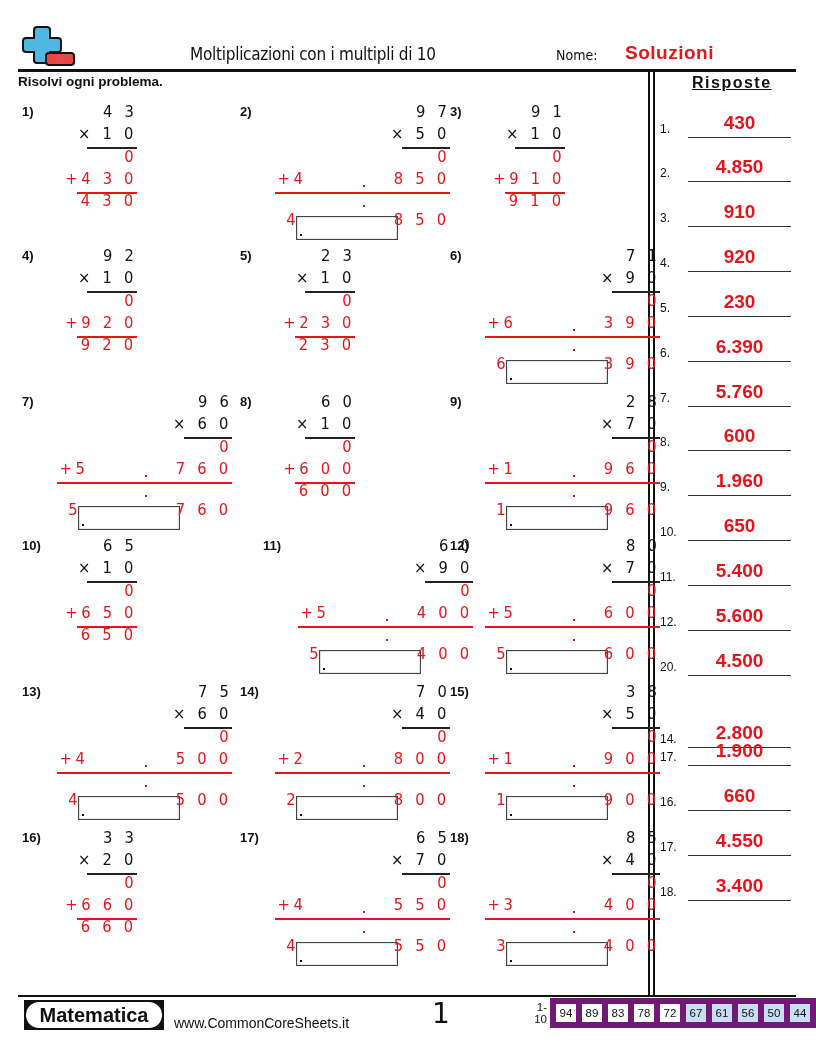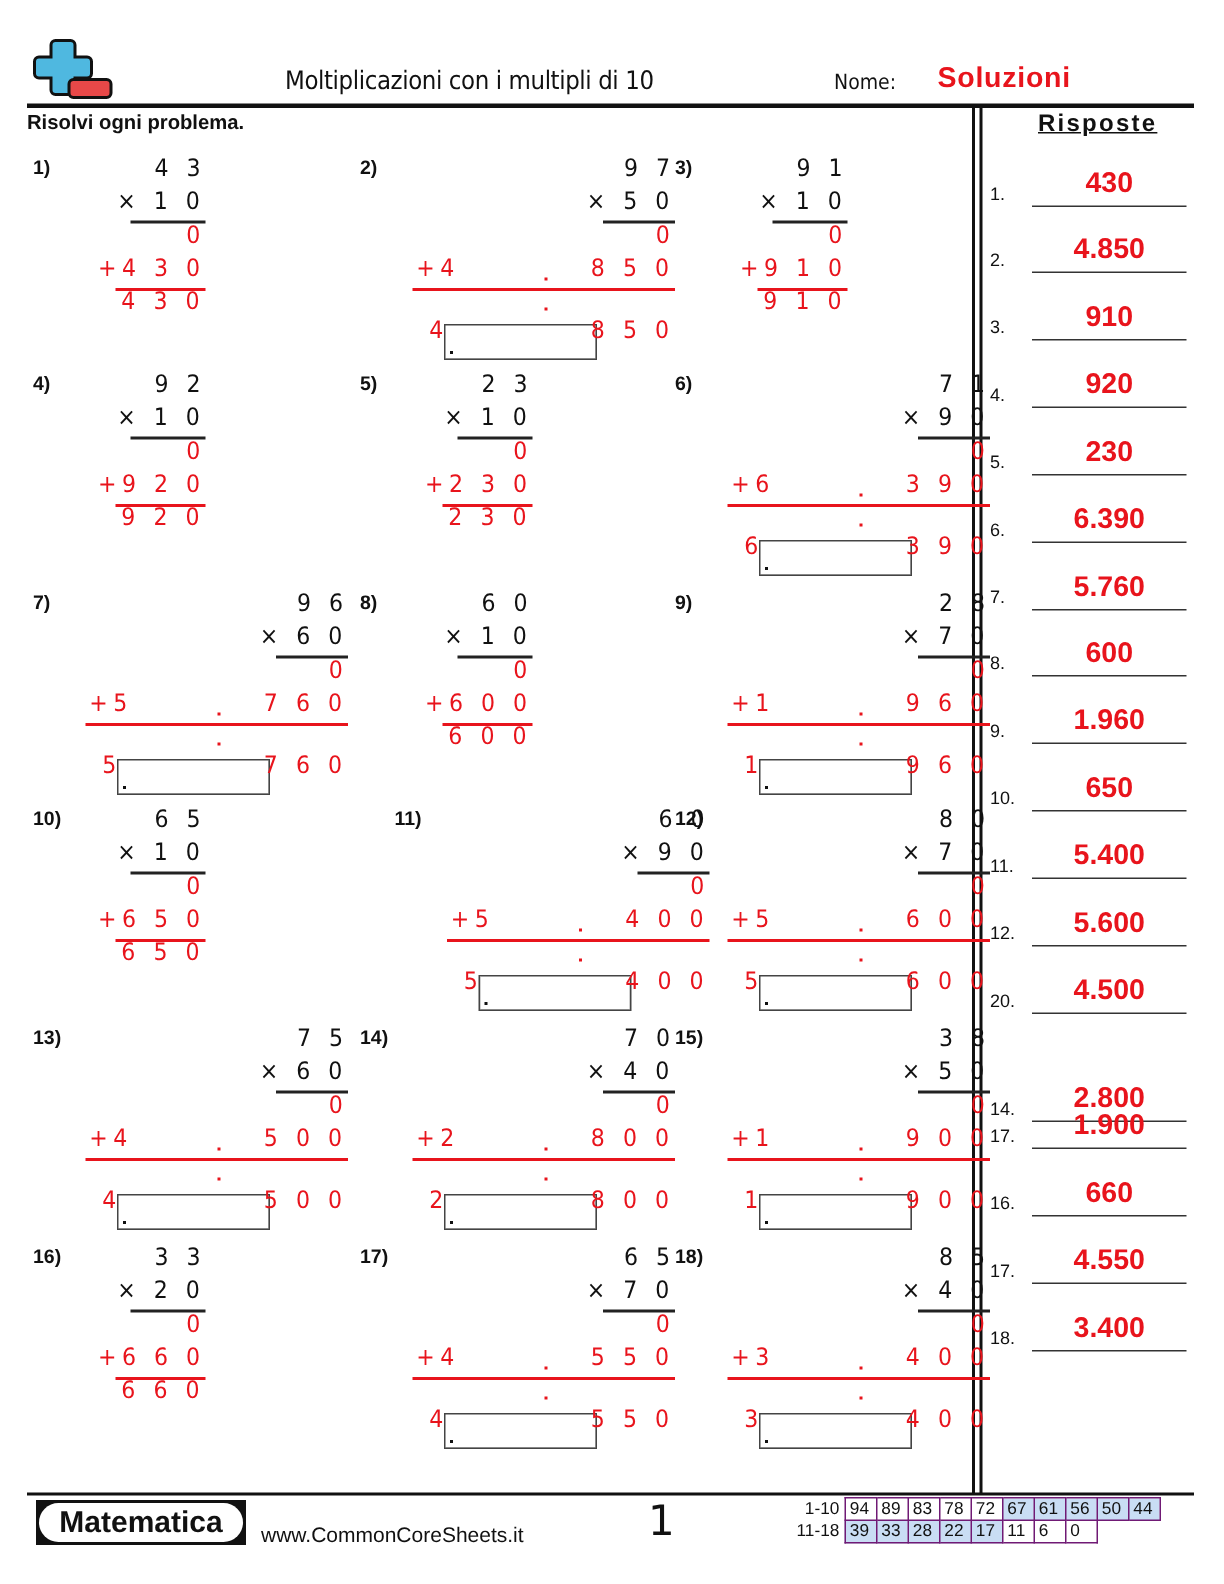--- a/index.html
+++ b/index.html
@@ -28,21 +28,21 @@
   .box { position:absolute; border:1px solid #444; height:22px; box-shadow:0 0 0 0.3px #999 inset; }
   .box-dot { position:absolute; left:3px; bottom:3px; width:2px; height:2px; background:#111; }
   .dot { position:absolute; width:2px; height:2px; background:#e8141c; }
 
   .foot-rule { left:18px; top:995px; width:778px; height:1.5px; background:#111; }
   .brand { left:24px; top:1000px; width:140px; height:30px; background:#111; border-radius:0; }
   .brand-inner { position:absolute; left:2px; top:2px; right:2px; bottom:2px; background:#fff; border-radius:14px; text-align:center; line-height:26px; font-weight:bold; font-size:20px; }
   .site { left:174px; top:1015px; font-size:14px; }
   .page { left:432px; top:997px; font-size:28px; font-family:"DejaVu Sans", sans-serif; font-weight:normal; }
   .score { left:528px; top:998px; border-collapse:collapse; font-size:11.5px; }
-  .score td { border:1px solid #701a75; padding:0 3px; height:14px; text-align:left; min-width:14px; }
+  .score td { border:6px solid #701a75; padding:0 3px; height:14px; text-align:center; min-width:14px; }
   .score td.lbl { border:none; text-align:right; padding-right:3px; }
   .score td.blue { background:#c9ddf4; }
 </style>
 </head>
 <body>
 
 <svg class="abs logo" viewBox="0 0 56 42">
   <path d="M15 2 h10 a3 3 0 0 1 3 3 v8 h8 a3 3 0 0 1 3 3 v8 a3 3 0 0 1 -3 3 h-8 v8 a3 3 0 0 1 -3 3 h-10 a3 3 0 0 1 -3 -3 v-8 h-8 a3 3 0 0 1 -3 -3 v-8 a3 3 0 0 1 3 -3 h8 v-8 a3 3 0 0 1 3 -3 z" fill="#4fb8e0" stroke="#111" stroke-width="2"></path>
   <rect x="24" y="28" width="28" height="12" rx="3" fill="#e84848" stroke="#111" stroke-width="2"></rect>
 </svg>
@@ -422,25 +422,14 @@
         <td>89</td>
         <td>83</td>
         <td>78</td>
         <td>72</td>
         <td class="blue">67</td>
         <td class="blue">61</td>
         <td class="blue">56</td>
         <td class="blue">50</td>
         <td class="blue">44</td>
       </tr>
-      <tr>
-        <td class="lbl">11-18</td>
-        <td class="blue">39</td>
-        <td class="blue">33</td>
-        <td class="blue">28</td>
-        <td class="blue">22</td>
-        <td class="blue">17</td>
-        <td>11</td>
-        <td>6</td>
-        <td>0</td>
-      </tr>
     </tbody>
 </table>
 
 </body></html>

